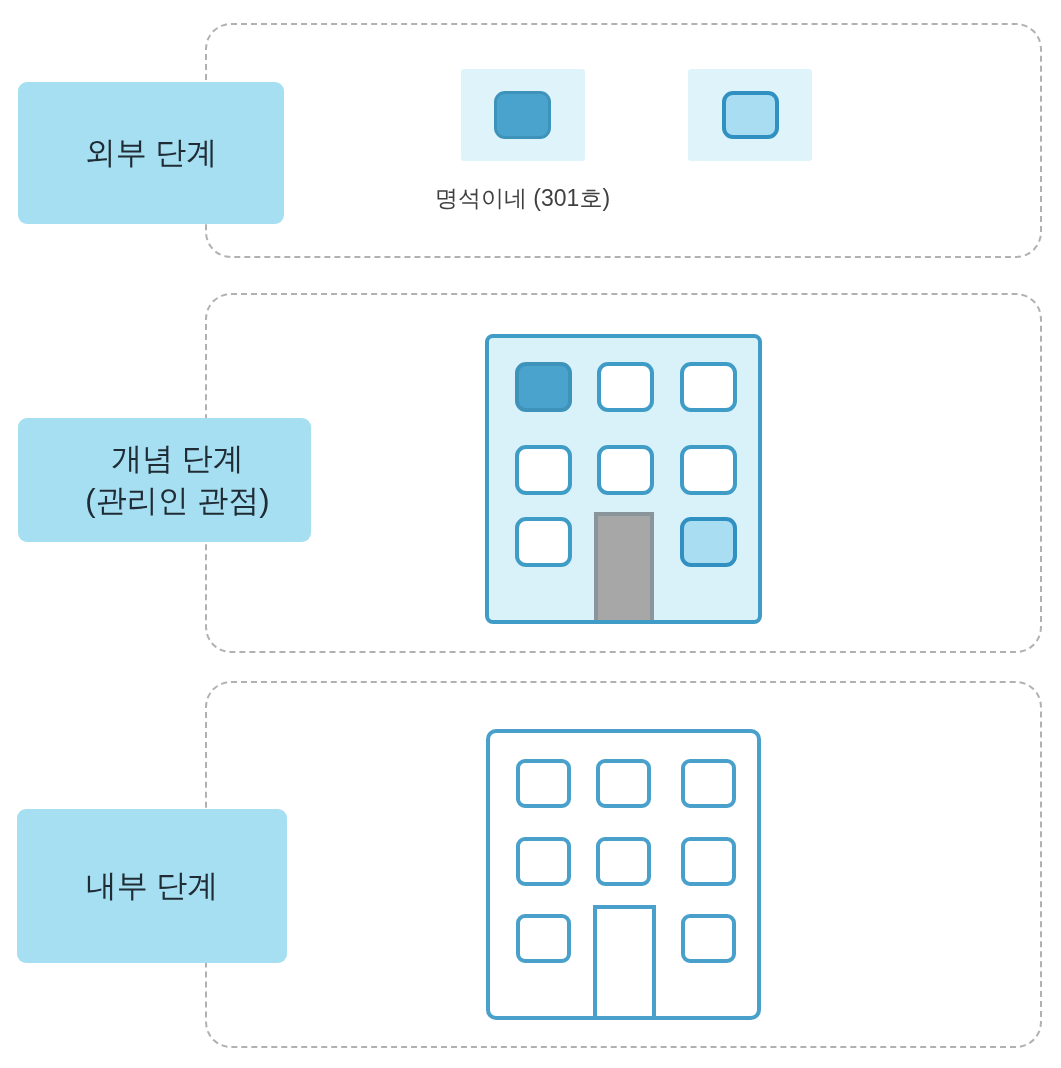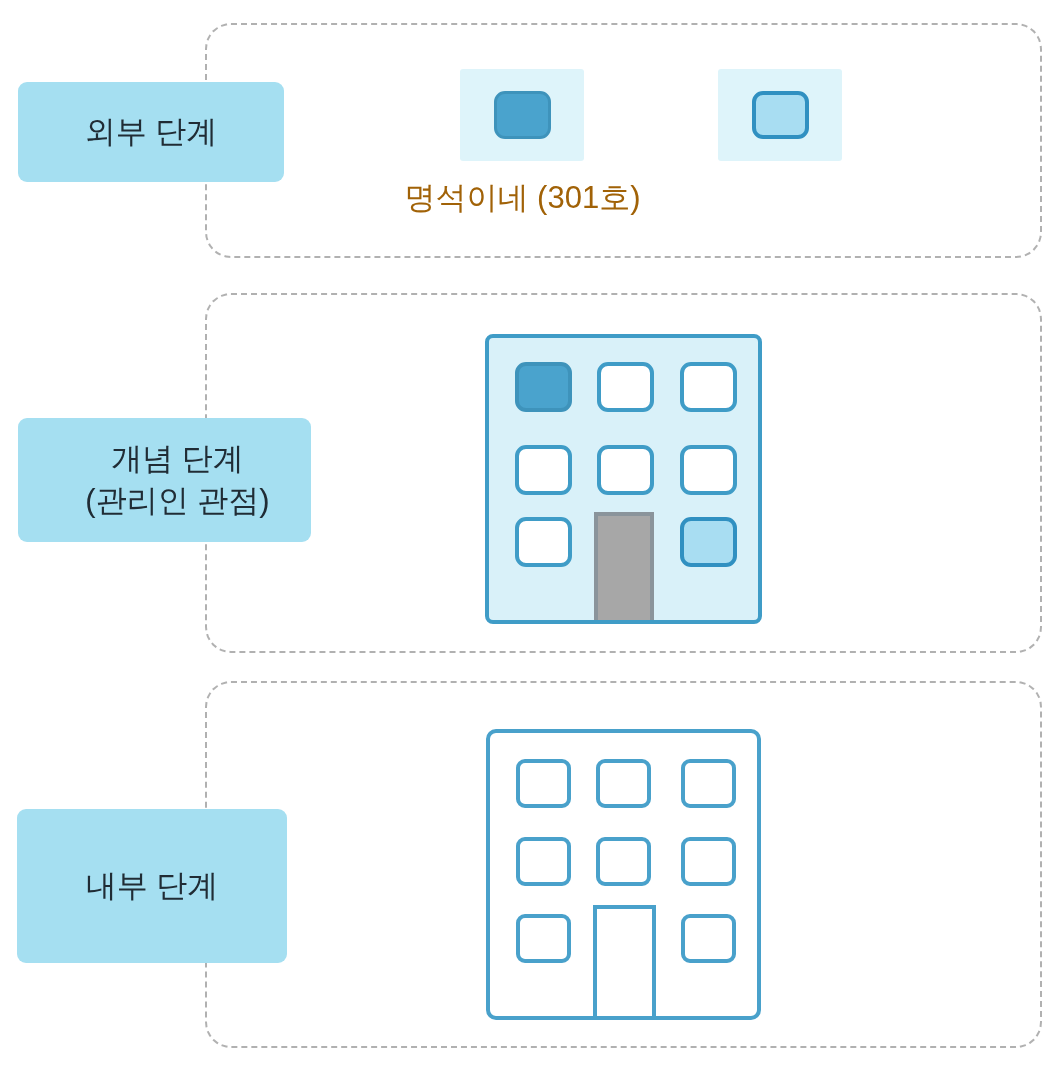--- a/index.html
+++ b/index.html
@@ -38,21 +38,21 @@
     border-radius: 9px;
     color: #202c35;
     font-size: 31px;
     line-height: 42px;
     text-align: center;
     display: flex;
     flex-direction: column;
     justify-content: center;
     z-index: 3;
   }
-  #label-external   { left: 18px; top: 82px;  width: 266px; height: 100px; }
+  #label-external   { left: 18px; top: 82px;  width: 266px; height: 142px; }
   #label-conceptual { left: 18px; top: 418px; width: 267px; height: 124px; padding-left: 26px; }
   #label-internal   { left: 17px; top: 809px; width: 270px; height: 154px; }
 
   
   .legend-row {
     display: flex;
     justify-content: center;
     gap: 78px;
     padding-top: 44px;
   }
@@ -72,23 +72,23 @@
   }
   .swatch {
     width: 57px;
     height: 48px;
     border-radius: 11px;
     box-sizing: border-box;
   }
   .swatch.dark  { background: #4aa3cd; border: 3px solid #3e93bb; }
   .swatch.light { background: #a8ddf2; border: 4px solid #3090c1; }
   .legend-caption {
-    margin-top: 16px;
-    font-size: 31px;
-    color: #a16207;
+    margin-top: 22px;
+    font-size: 23px;
+    color: #404040;
     white-space: nowrap;
   }
 
   
   .building-wrap {
     display: flex;
     justify-content: center;
   }
   #panel-conceptual .building-wrap { padding-top: 39px; }
   #panel-internal   .building-wrap { padding-top: 46px; }

